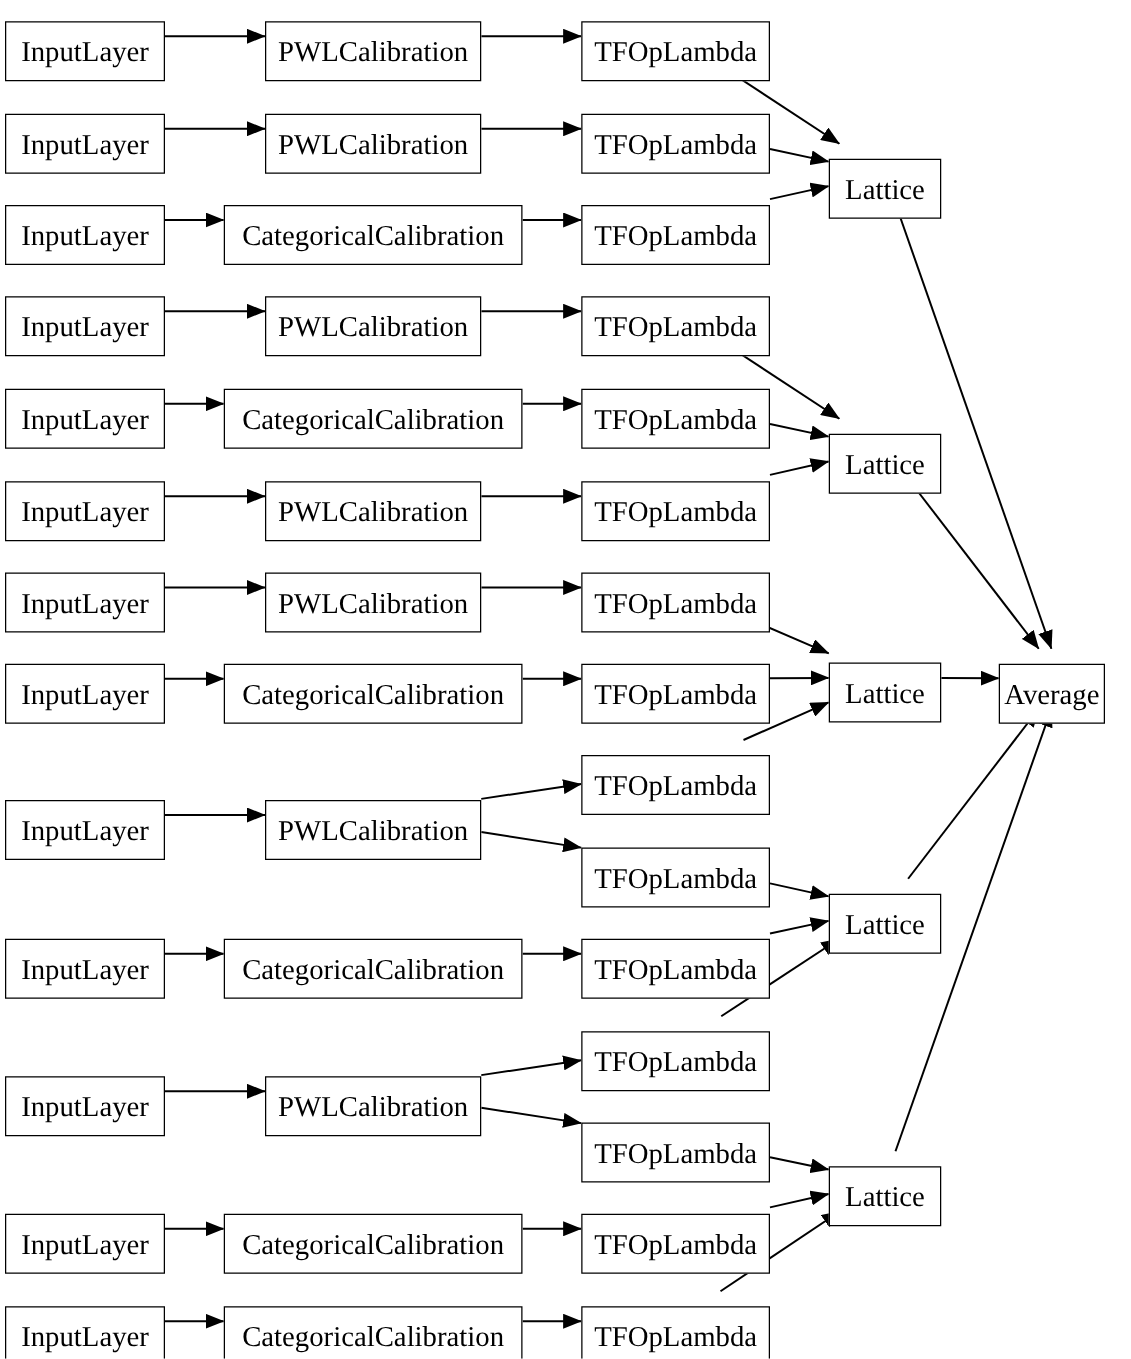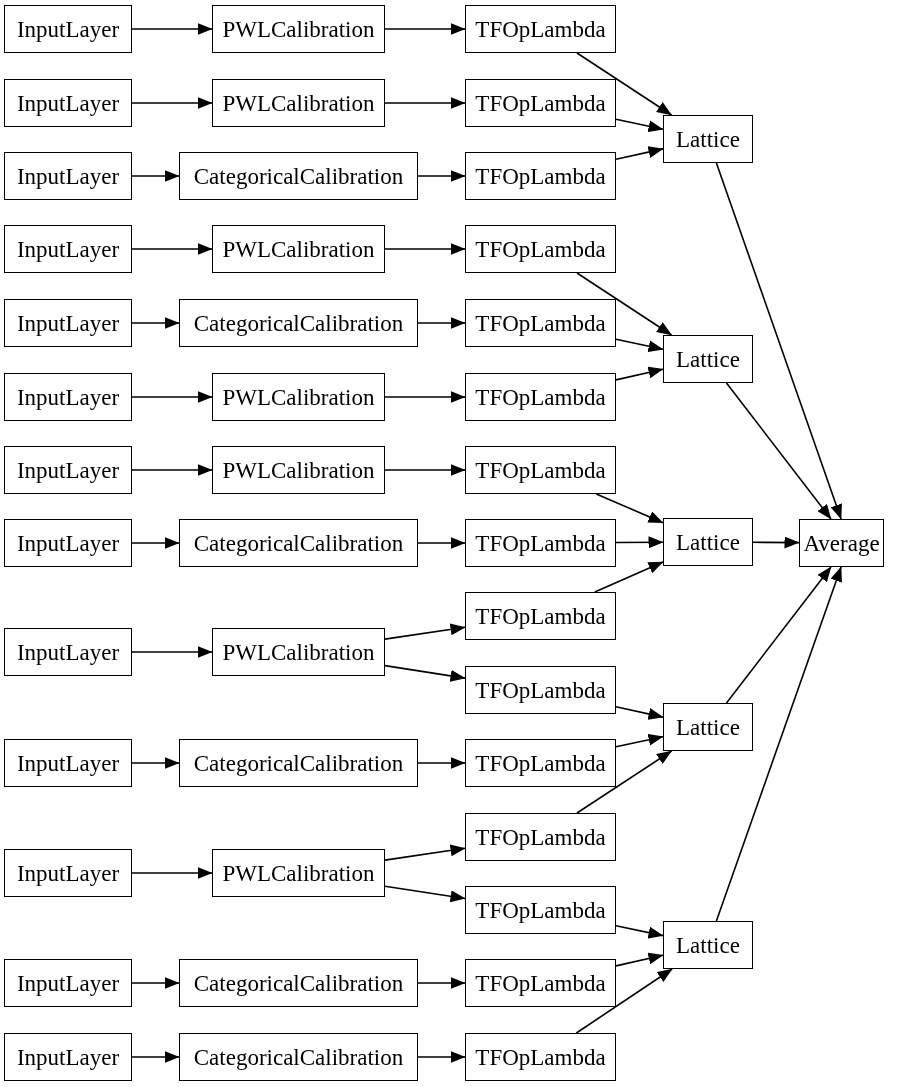--- a/index.html
+++ b/index.html
@@ -35,20 +35,21 @@
     box-sizing: border-box;
     background: #ffffff;
     border: 1.4px solid #000000;
     color: #000000;
     font-size: 23px;
     line-height: 1;
     display: flex;
     align-items: center;
     justify-content: center;
     white-space: nowrap;
+    margin-top: 12px;
   }
   .edge {
     stroke: #000000;
     stroke-width: 1.6;
     fill: none;
   }
 </style>
 </head>
 <body>
 

